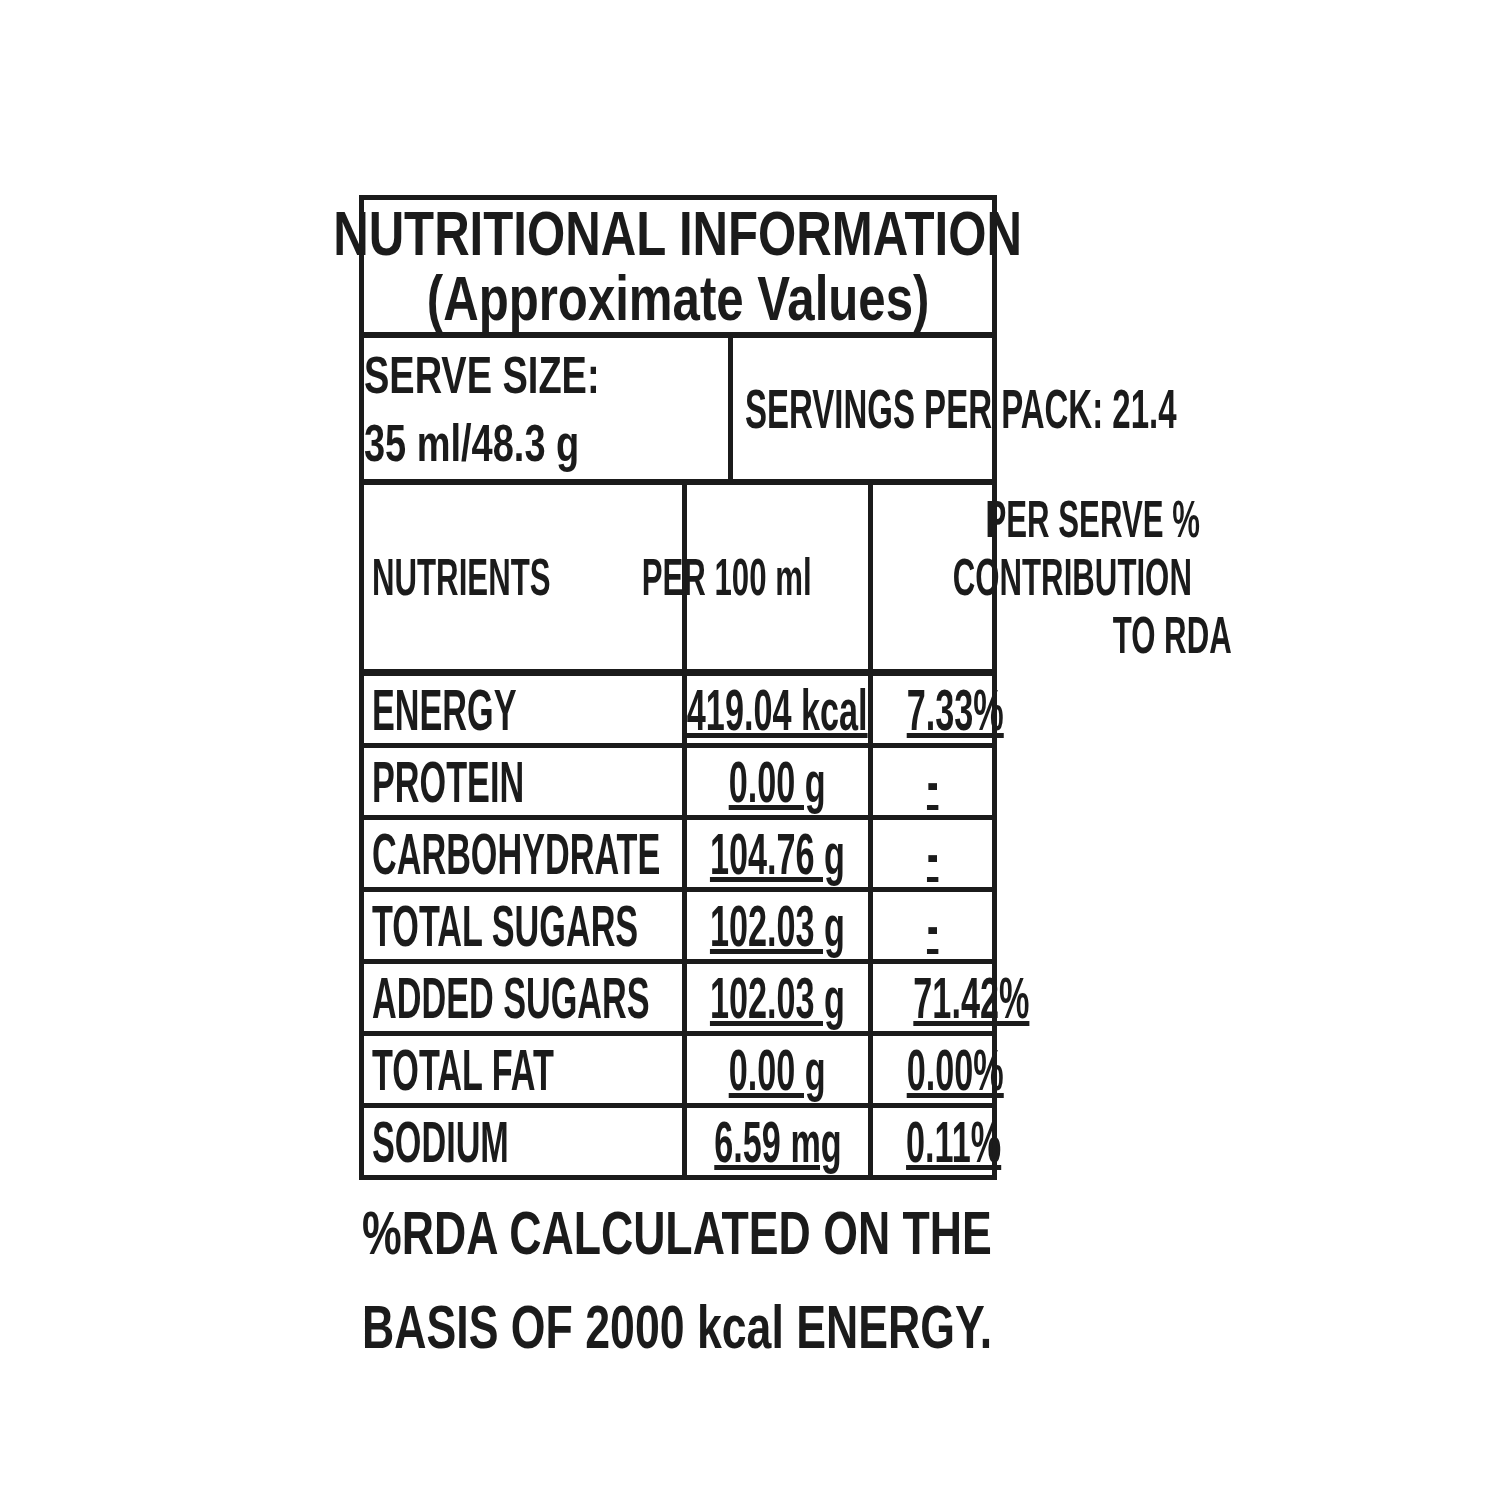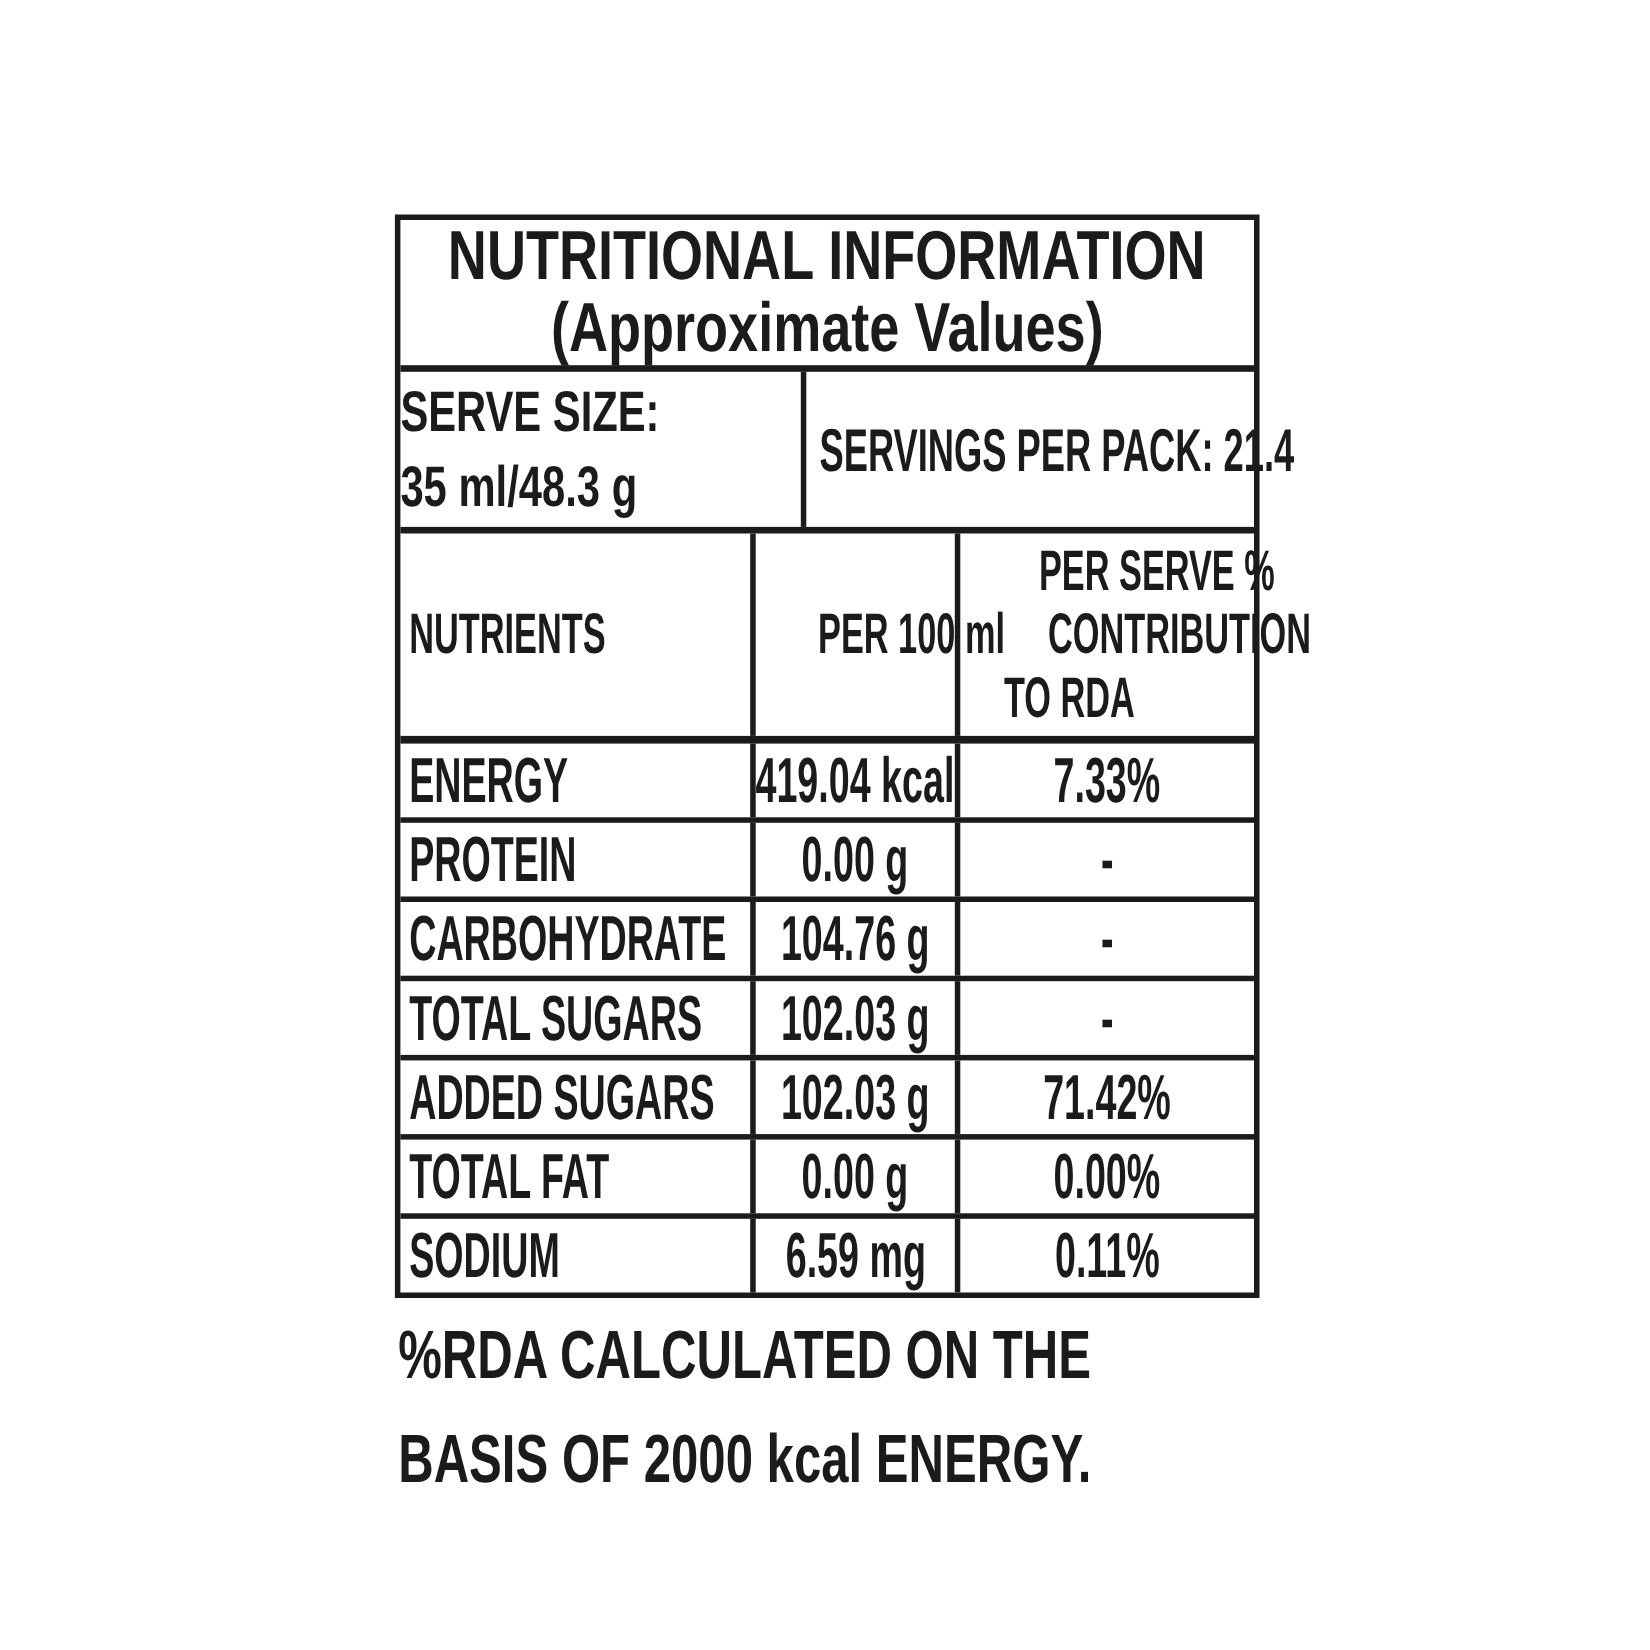--- a/index.html
+++ b/index.html
@@ -15,21 +15,21 @@
     color: #1b1b1b;
     font-weight: 700;
     overflow: hidden;
   }
 
   
   .label-table {
     position: absolute;
     left: 359px;
     top: 195px;
-    width: 786px;
+    width: 638px;
     border: 5px solid #1b1b1b;
     box-sizing: border-box;
     background: #ffffff;
   }
 
   
   .title-row {
     height: 132px;
     border-bottom: 6px solid #1b1b1b;
     display: flex;
@@ -74,36 +74,36 @@
     border-left: 5px solid #1b1b1b;
   }
   .hcell {
     display: flex;
     flex-direction: column;
     justify-content: center;
     font-size: 52px;
     line-height: 58px;
   }
   .hcell.left { align-items: flex-start; padding-left: 8px; }
-  .hcell.center { align-items: flex-start; text-align: center; }
+  .hcell.center { align-items: flex-end; text-align: center; }
 
   .data-row {
     display: grid;
     grid-template-columns: 318px 186px 1fr;
     height: 67px;
     border-bottom: 5px solid #1b1b1b;
     font-size: 58px;
   }
   .data-row:last-child { border-bottom: none; }
   .dcell {
     display: flex;
     align-items: center;
   }
   .dcell.left { justify-content: flex-start; padding-left: 8px; }
-  .dcell.center { justify-content: center; }
+  .dcell.center { justify-content: center; text-decoration: underline; }
 
   
   .sq  { display: inline-block; white-space: nowrap; }
   .sx78  { transform: scaleX(0.78); transform-origin: center; }
   .sx73L { transform: scaleX(0.73); transform-origin: left; }
   .sx60  { transform: scaleX(0.60); transform-origin: center; }
   .sx60L { transform: scaleX(0.60); transform-origin: left; }
   .sx59  { transform: scaleX(0.59); transform-origin: center; }
   .sx59L { transform: scaleX(0.59); transform-origin: left; }
   .sx72L { transform: scaleX(0.72); transform-origin: left; }

